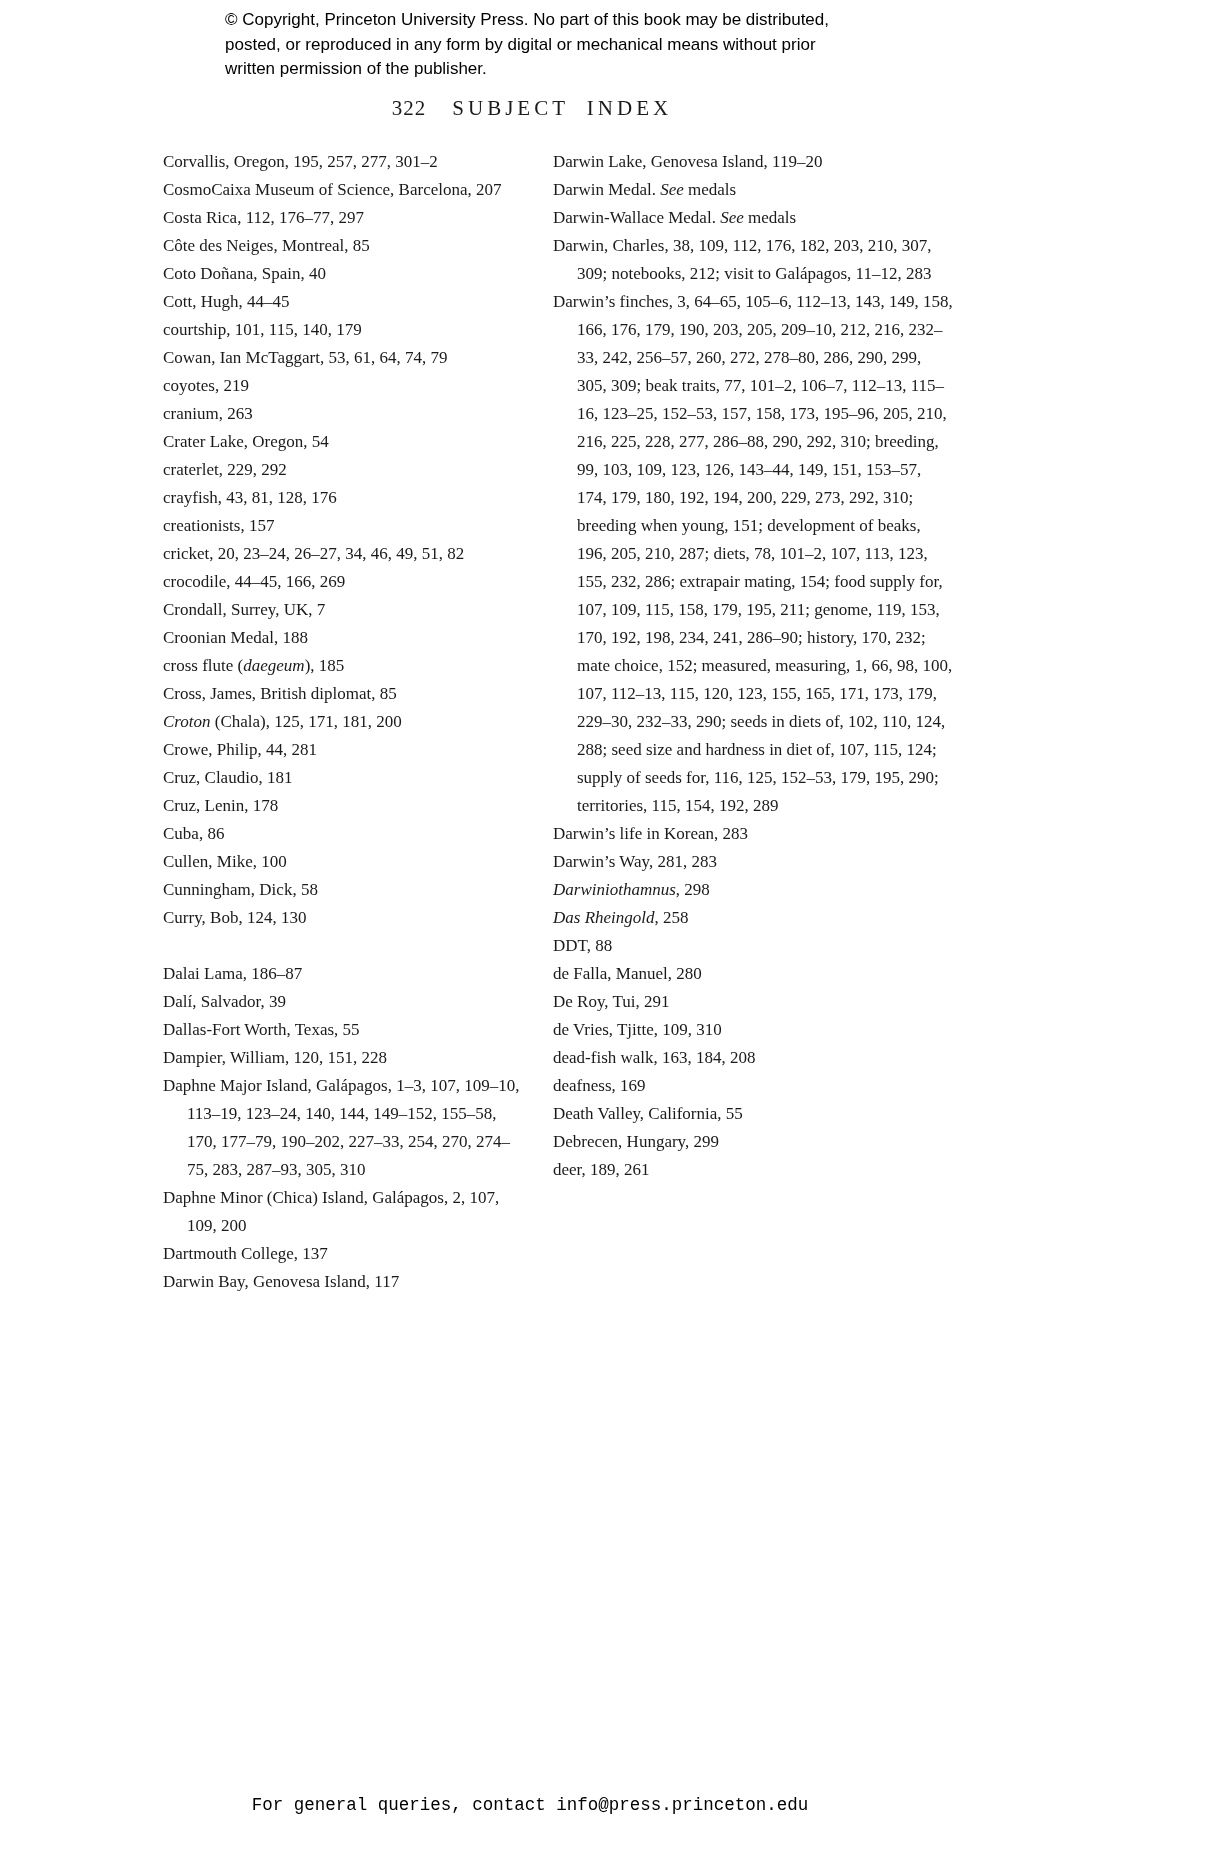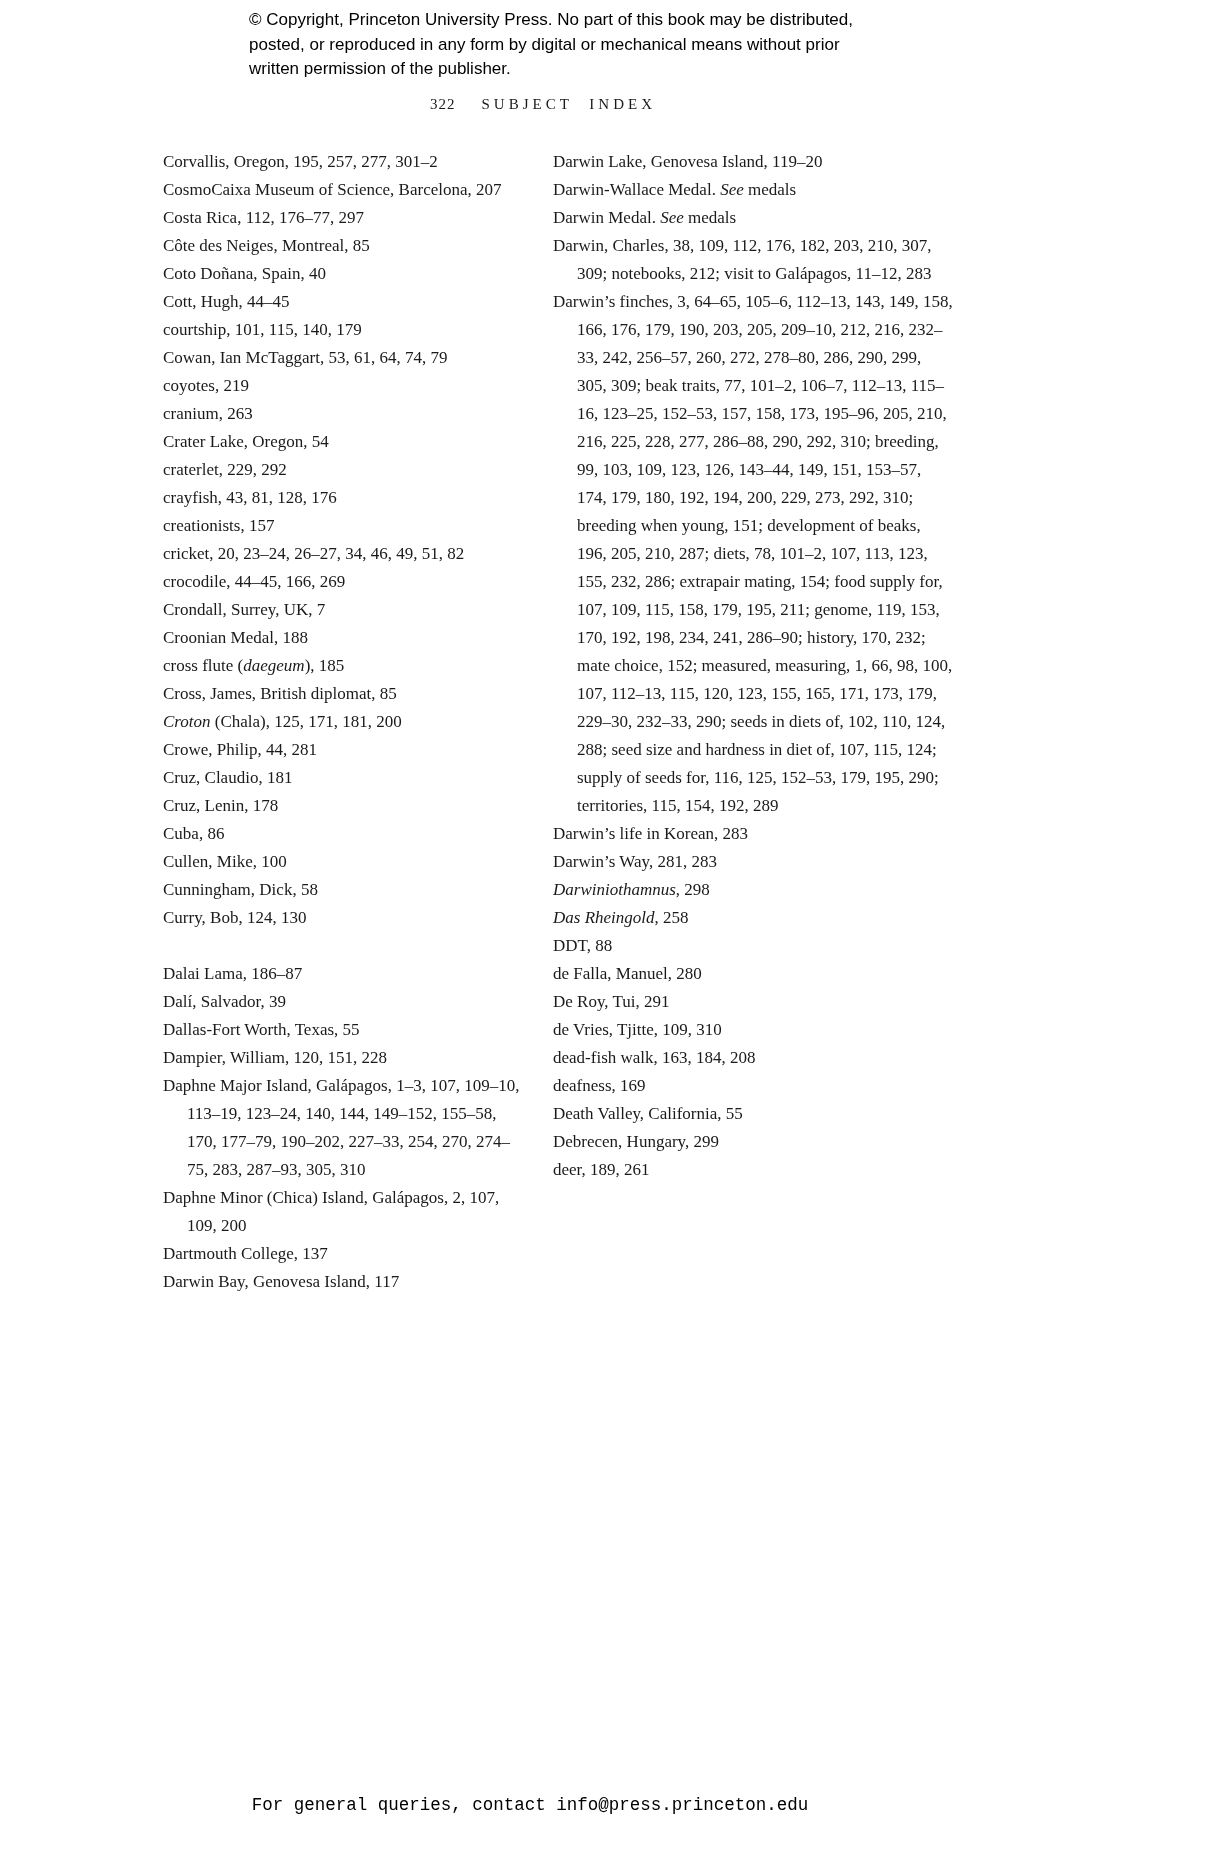--- a/index.html
+++ b/index.html
@@ -17,30 +17,29 @@
   }
   .copyright {
     position: absolute;
     left: 225px;
     top: 8px;
     width: 608px;
     font-family: "Liberation Sans", sans-serif;
     font-size: 17px;
     line-height: 24.5px;
     color: #000;
-    margin-left: 24px;
   }
   .running-head {
     position: absolute;
-    left: 163px;
+    left: 152px;
     top: 96px;
     width: 760px;
     text-align: center;
     font-family: "Liberation Serif", serif;
-    font-size: 15px;
+    font-size: 21px;
     color: #1a1a1a;
     white-space: nowrap;
   }
   .running-head .pagenum {
     letter-spacing: 1px;
     margin-right: 26px;
   }
   .running-head .headtitle {
     letter-spacing: 4px;
     word-spacing: 9px;
@@ -132,22 +131,22 @@
           <div class="entry"><span>Dampier, William, 120, 151, 228</span></div>
           <div class="entry"><span>Daphne Major Island, Galápagos, 1–3, 107, 109–10, 113–19, 123–24, 140, 144, 149–152, 155–58, 170, 177–79, 190–202, 227–33, 254, 270, 274–75, 283, 287–93, 305, 310</span></div>
           <div class="entry"><span>Daphne Minor (Chica) Island, Galápagos, 2, 107, 109, 200</span></div>
           <div class="entry"><span>Dartmouth College, 137</span></div>
           <div class="entry"><span>Darwin Bay, Genovesa Island, 117</span></div>
         </div>
       </div>
     <div class="col col-right">
         <div class="group">
           <div class="entry"><span>Darwin Lake, Genovesa Island, 119–20</span></div>
+          <div class="entry"><span>Darwin Medal. </span><span class="it">See</span><span> medals</span></div>
           <div class="entry"><span>Darwin-Wallace Medal. </span><span class="it">See</span><span> medals</span></div>
-          <div class="entry"><span>Darwin Medal. </span><span class="it">See</span><span> medals</span></div>
           <div class="entry"><span>Darwin, Charles, 38, 109, 112, 176, 182, 203, 210, 307, 309; notebooks, 212; visit to Galápagos, 11–12, 283</span></div>
           <div class="entry"><span>Darwin’s finches, 3, 64–65, 105–6, 112–13, 143, 149, 158, 166, 176, 179, 190, 203, 205, 209–10, 212, 216, 232–33, 242, 256–57, 260, 272, 278–80, 286, 290, 299, 305, 309; beak traits, 77, 101–2, 106–7, 112–13, 115–16, 123–25, 152–53, 157, 158, 173, 195–96, 205, 210, 216, 225, 228, 277, 286–88, 290, 292, 310; breeding, 99, 103, 109, 123, 126, 143–44, 149, 151, 153–57, 174, 179, 180, 192, 194, 200, 229, 273, 292, 310; breeding when young, 151; development of beaks, 196, 205, 210, 287; diets, 78, 101–2, 107, 113, 123, 155, 232, 286; extrapair mating, 154; food supply for, 107, 109, 115, 158, 179, 195, 211; genome, 119, 153, 170, 192, 198, 234, 241, 286–90; history, 170, 232; mate choice, 152; measured, measuring, 1, 66, 98, 100, 107, 112–13, 115, 120, 123, 155, 165, 171, 173, 179, 229–30, 232–33, 290; seeds in diets of, 102, 110, 124, 288; seed size and hardness in diet of, 107, 115, 124; supply of seeds for, 116, 125, 152–53, 179, 195, 290; territories, 115, 154, 192, 289</span></div>
           <div class="entry"><span>Darwin’s life in Korean, 283</span></div>
           <div class="entry"><span>Darwin’s Way, 281, 283</span></div>
           <div class="entry"><span class="it">Darwiniothamnus</span><span>, 298</span></div>
           <div class="entry"><span class="it">Das Rheingold</span><span>, 258</span></div>
           <div class="entry"><span>DDT, 88</span></div>
           <div class="entry"><span>de Falla, Manuel, 280</span></div>
           <div class="entry"><span>De Roy, Tui, 291</span></div>
           <div class="entry"><span>de Vries, Tjitte, 109, 310</span></div>

